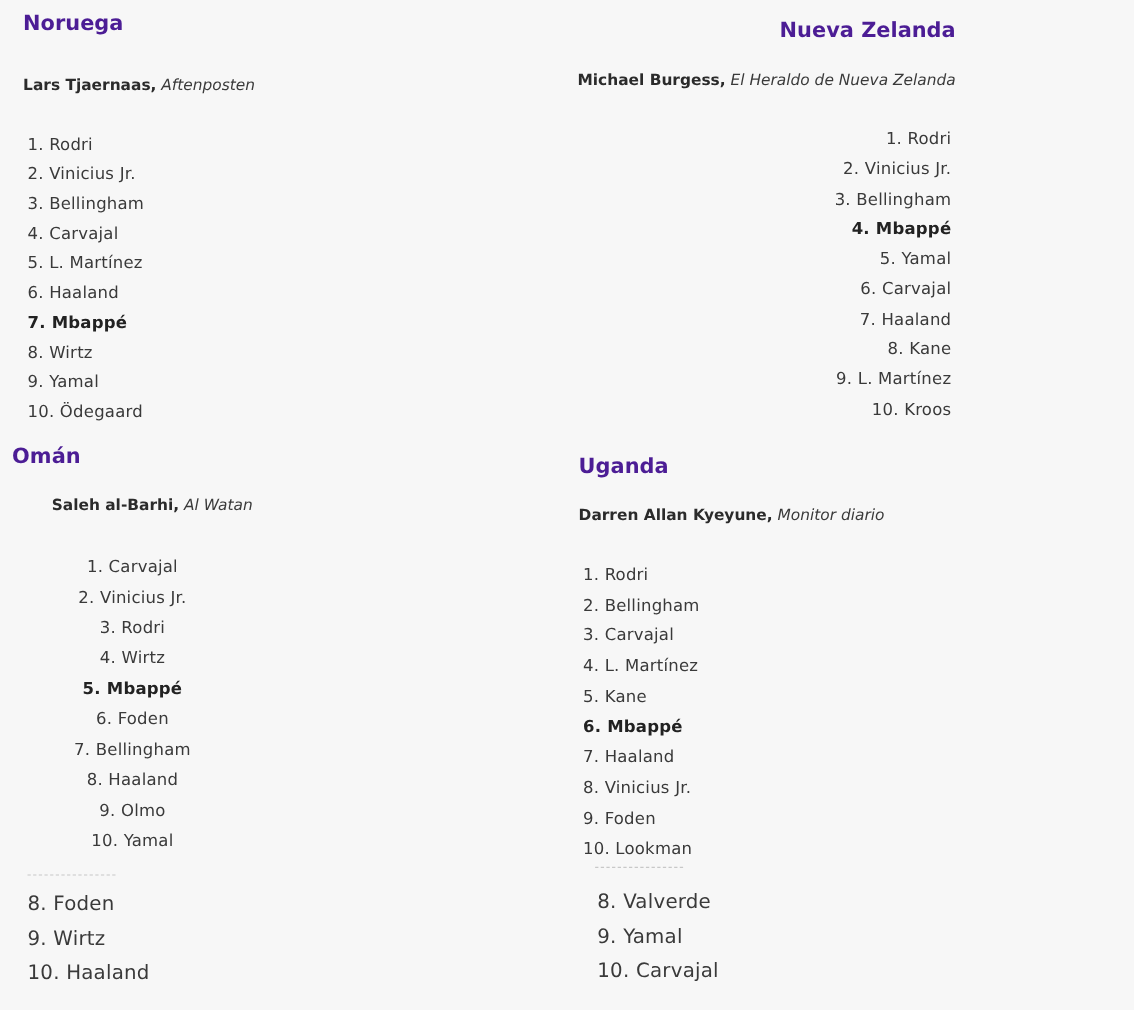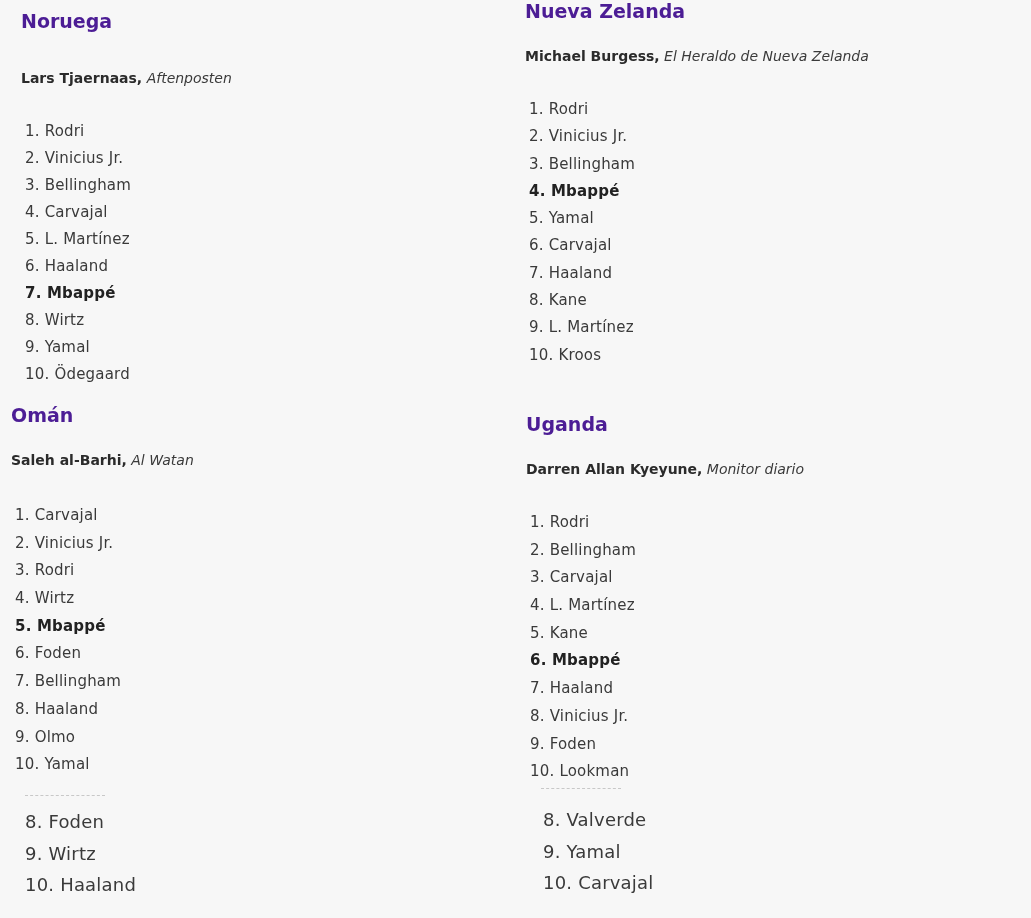--- a/index.html
+++ b/index.html
@@ -46,29 +46,29 @@
     .rank-list li.highlight {
       font-weight: bold;
       color: #222;
     }
     
     #sec-noruega { left: 21px; top: 10px; }
     #sec-noruega .byline { margin-top: 37px; }
     #sec-noruega .rank-list { margin-top: 31px; }
     #sec-noruega .rank-list li { height: 27px; line-height: 27px; }
 
-    #sec-nz { left: 525px; top: 0; }
+    #sec-nz { left: 525px; top: 17px; text-align: right; }
     #sec-nz .byline { margin-top: 25px; }
     #sec-nz .rank-list { margin-top: 31px; }
     #sec-nz .rank-list li { height: 27.3px; line-height: 27px; }
 
     #sec-oman { left: 11px; top: 404px; }
-    #sec-oman .byline { margin-top: 25px; }
+    #sec-oman .byline { margin-top: 25px; margin-left: 36px; }
     #sec-oman .rank-list { margin-top: 33px; }
-    #sec-oman .rank-list li { height: 27.7px; line-height: 27px; }
+    #sec-oman .rank-list li { height: 27.7px; line-height: 27px; text-align: center; }
 
     #sec-uganda { left: 526px; top: 413px; }
     #sec-uganda .byline { margin-top: 25px; }
     #sec-uganda .rank-list { margin-top: 31px; }
     #sec-uganda .rank-list li { height: 27.7px; line-height: 27px; }
 
     .cut-line {
       position: absolute;
       left: 25px;
       top: 795px;

